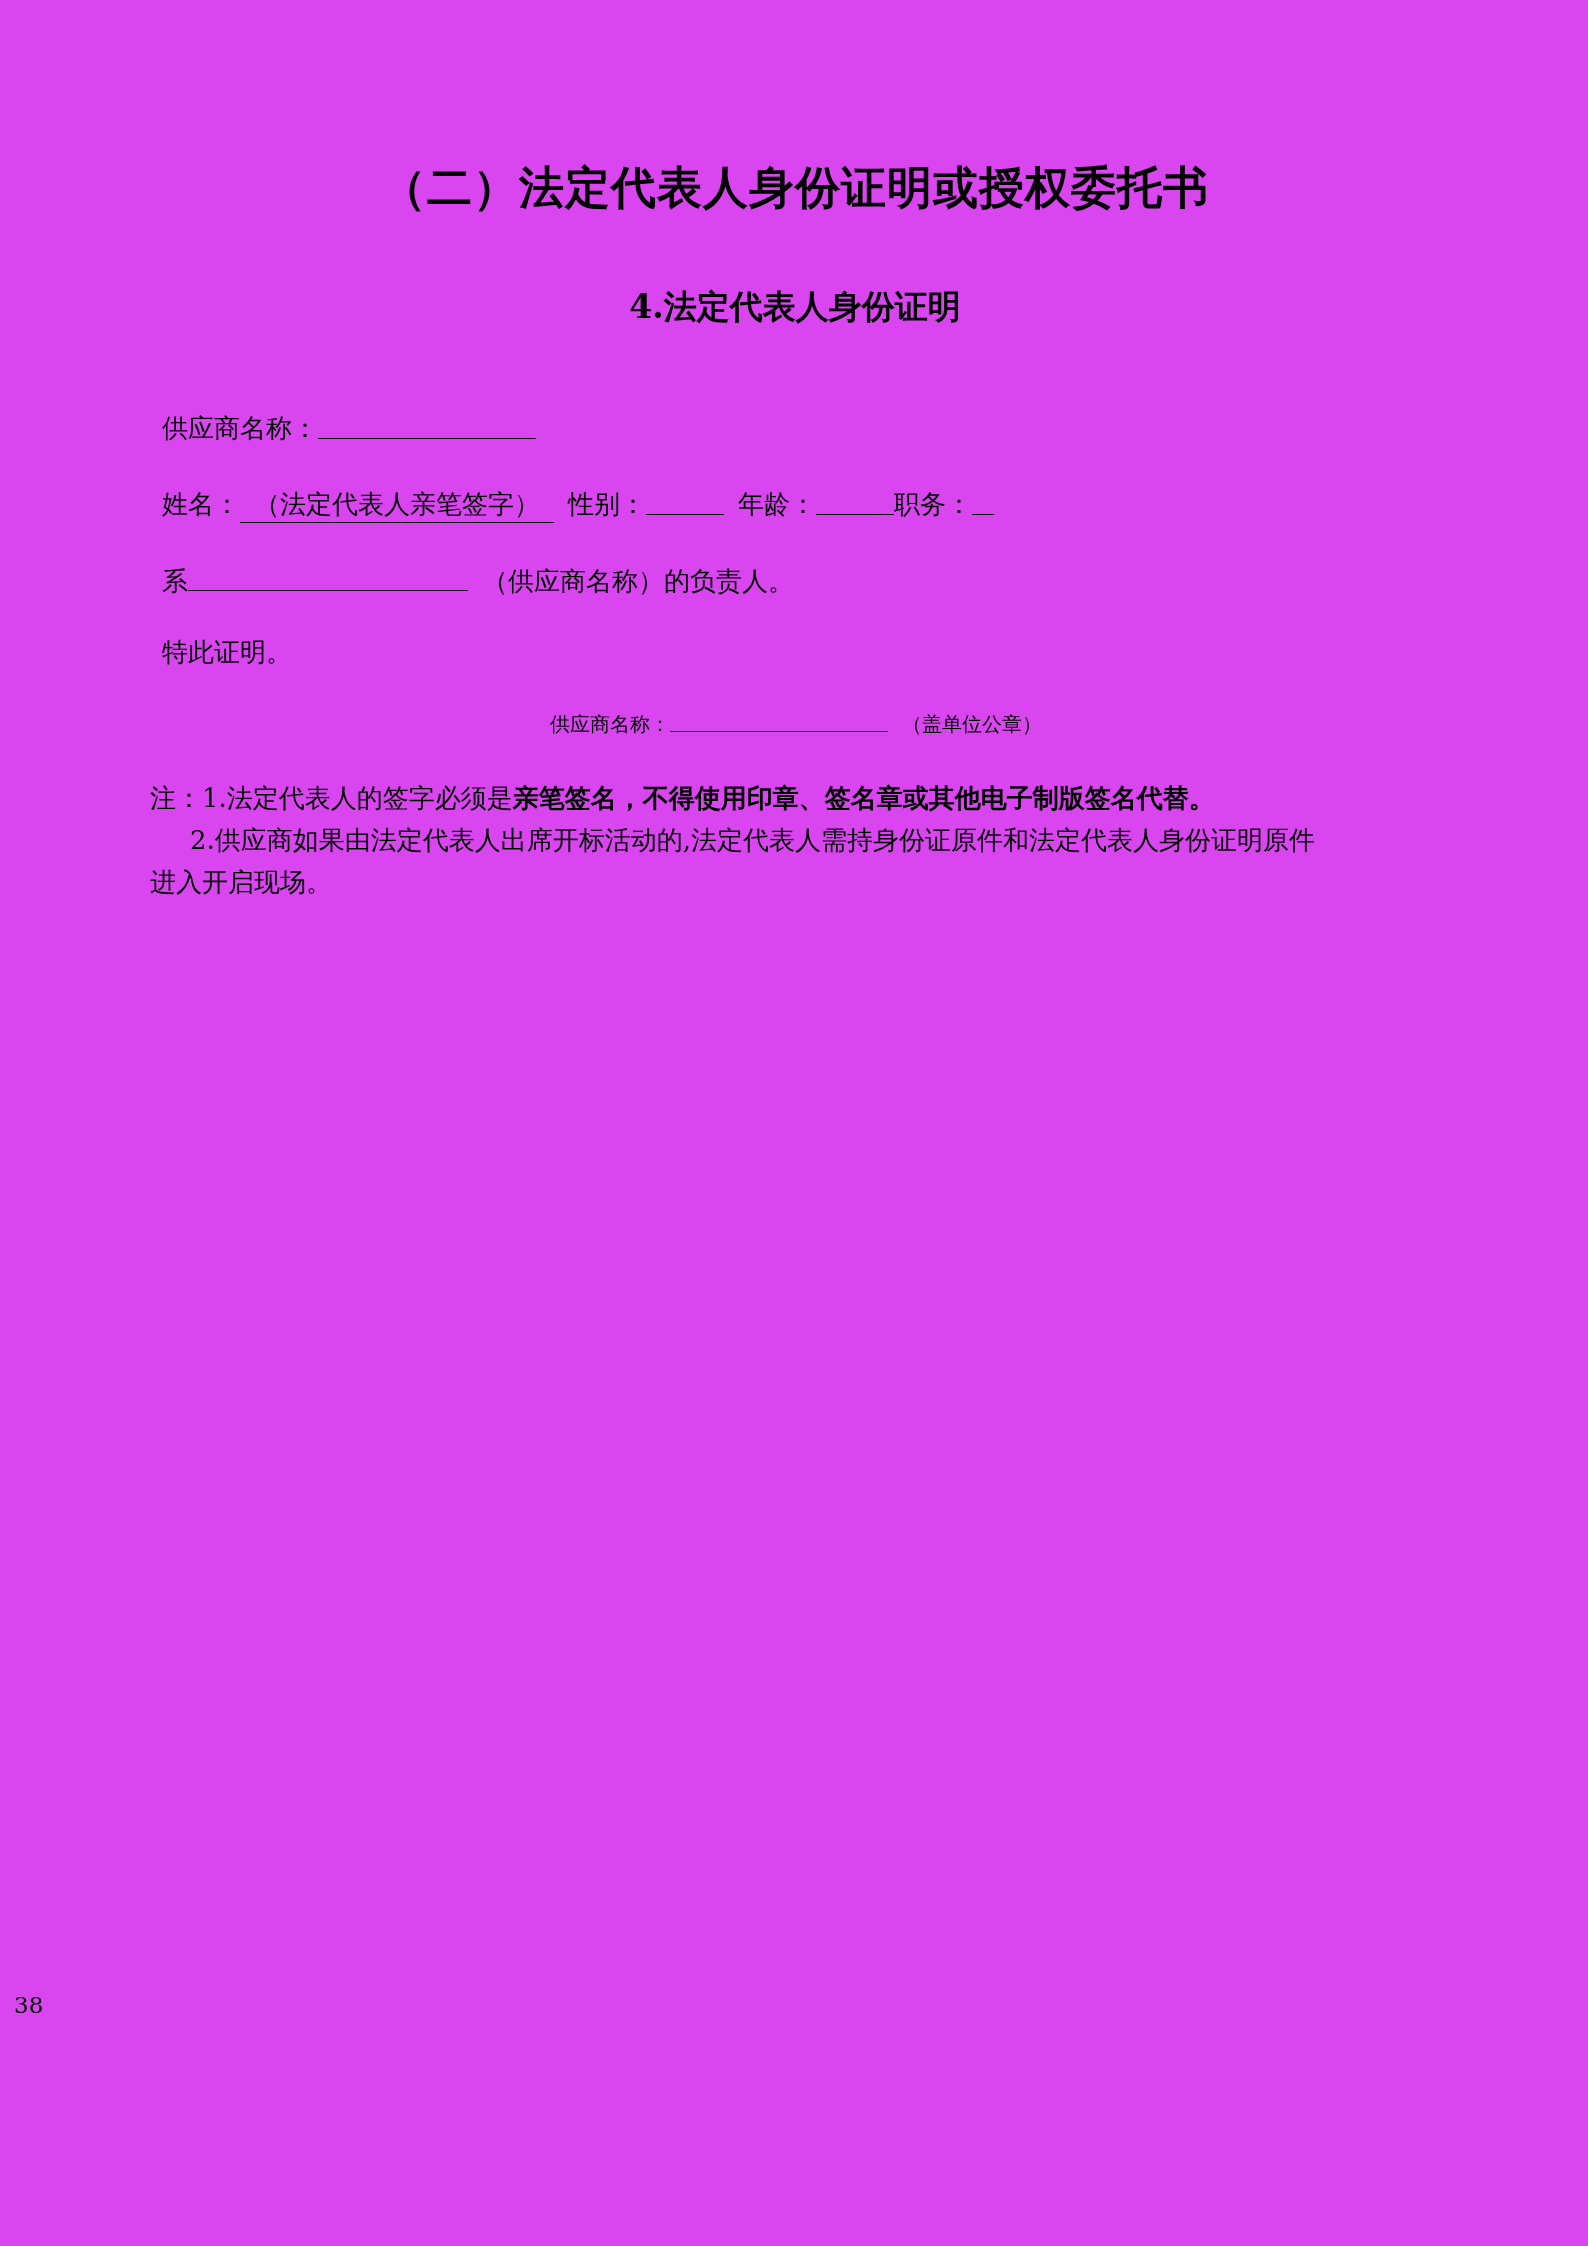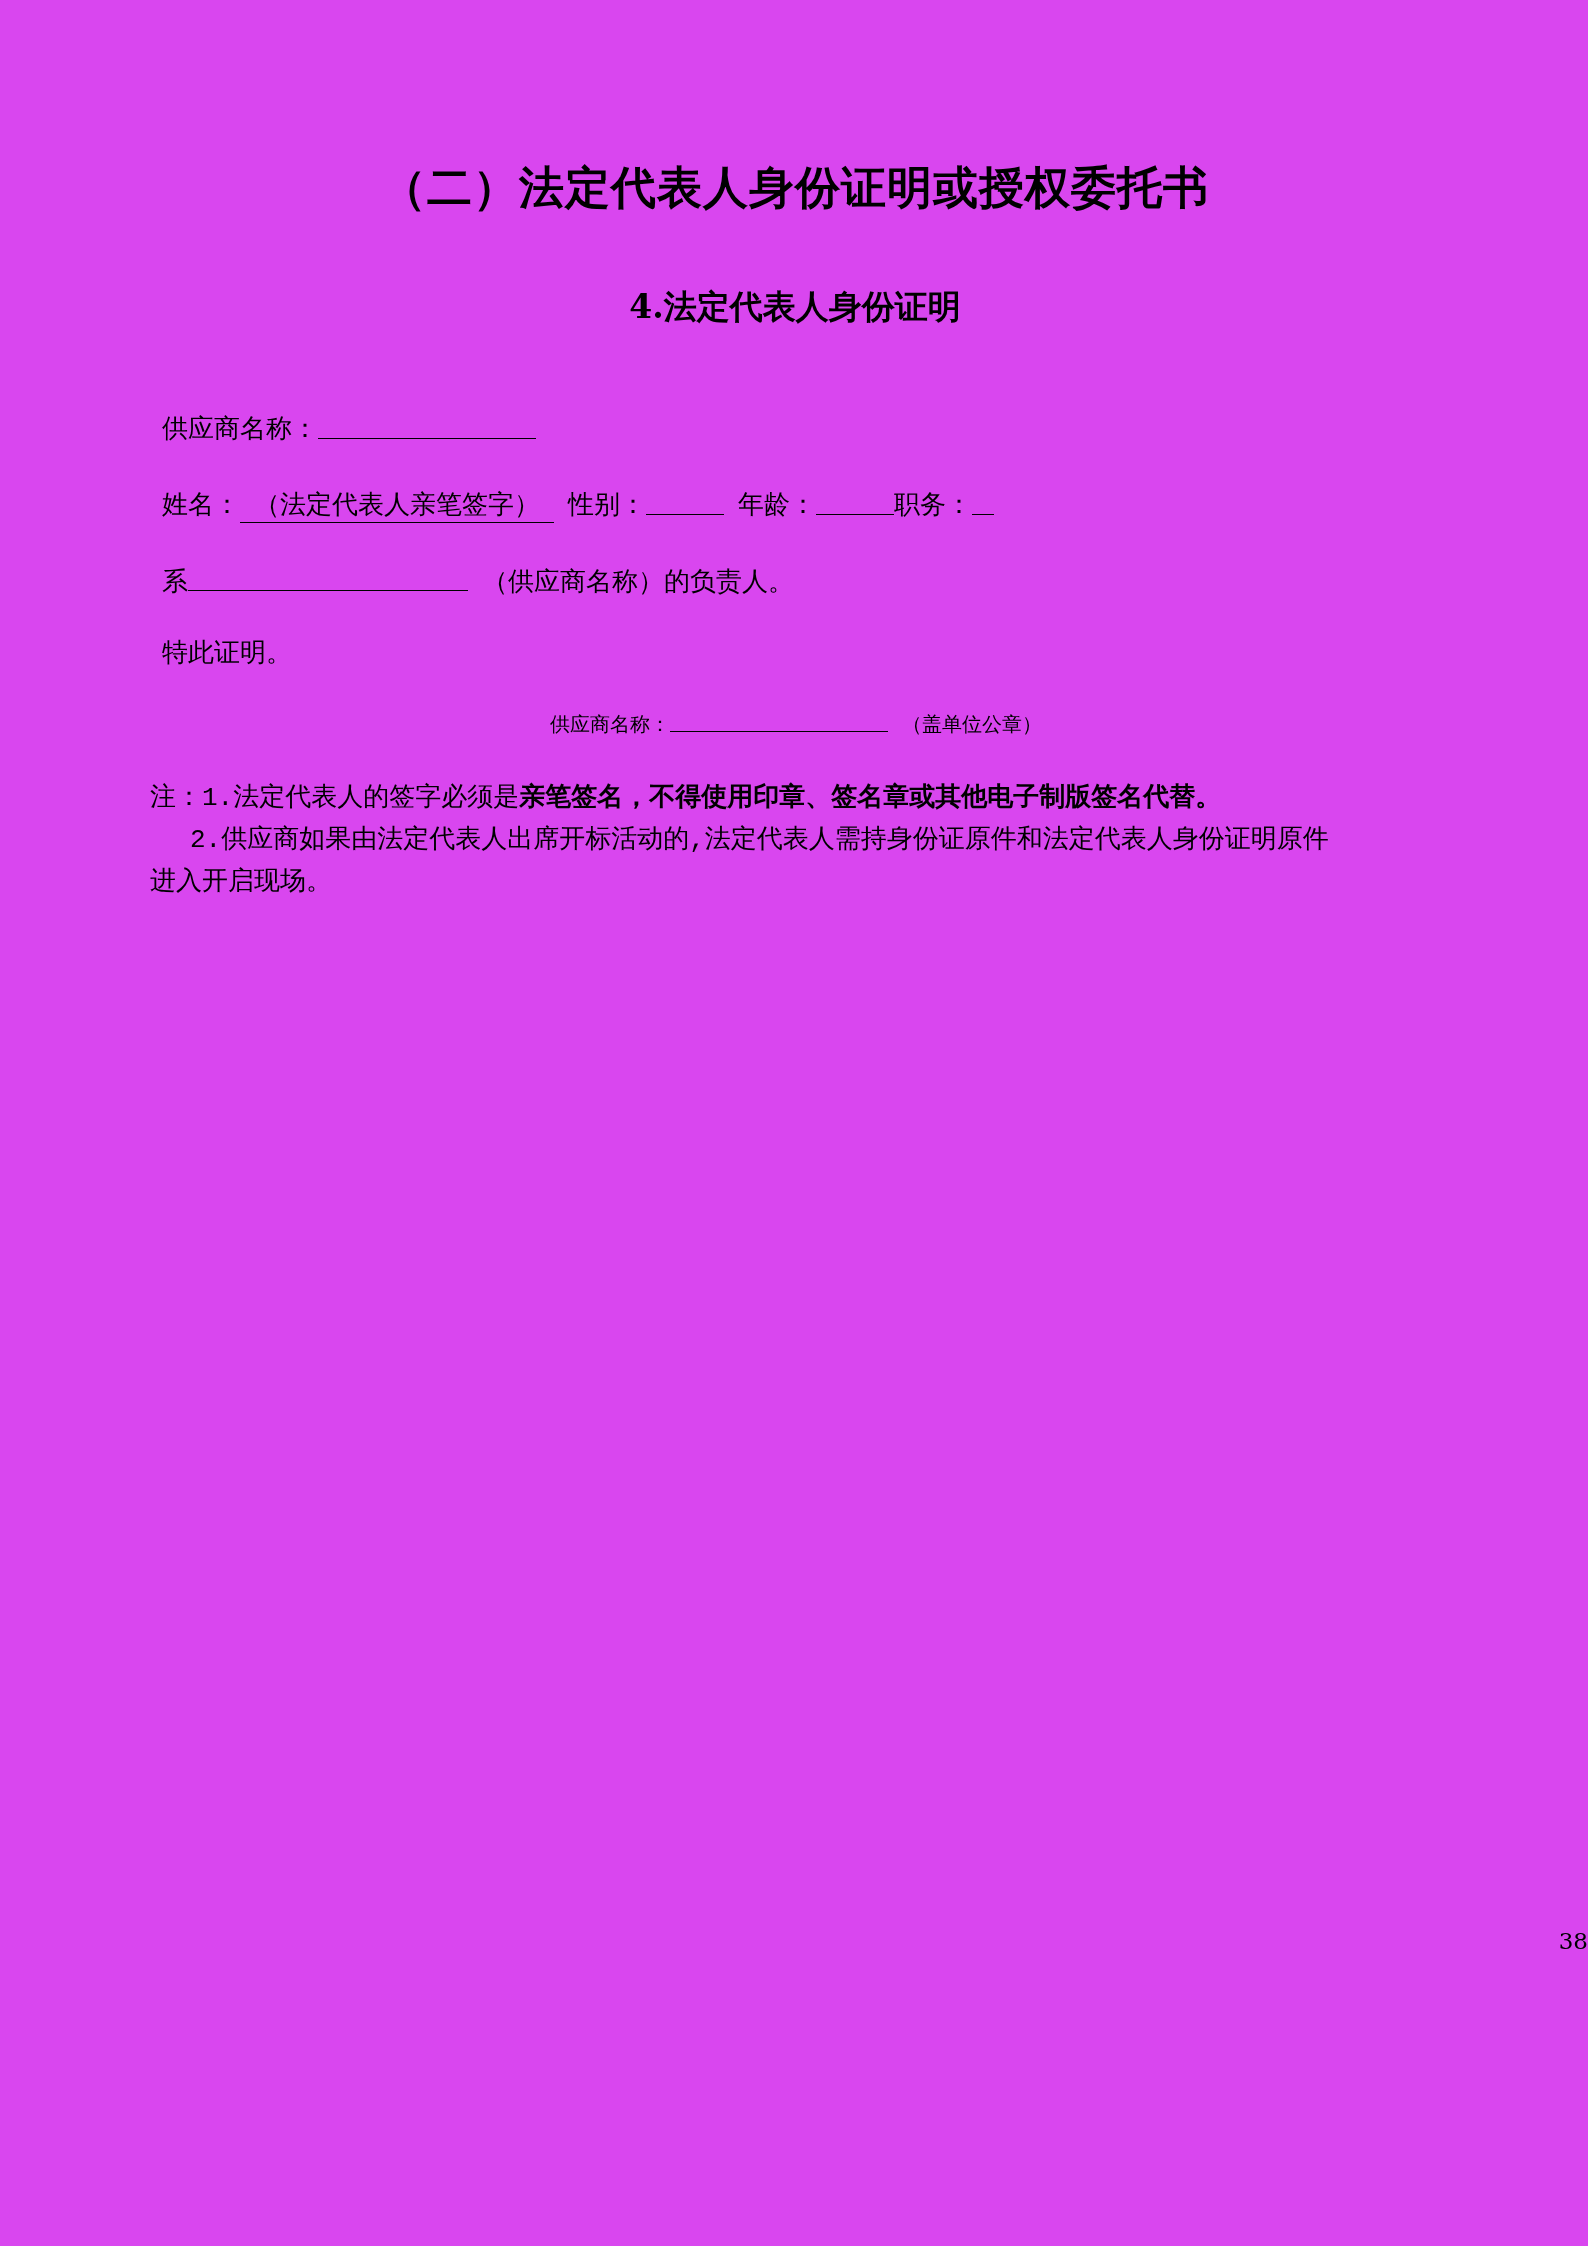--- a/index.html
+++ b/index.html
@@ -94,34 +94,34 @@
   .date-line {
     margin: 0;
     padding-left: 152px;
     white-space: nowrap;
   }
 
   
   .notes {
     font-size: 26px;
     line-height: 1.62;
-    font-family: Liberation Mono, monospace;
   }
   .note-line { margin: 0; }
   .note-indent { padding-left: 40px; }
   .bold { font-weight: bold; }
 
   
   .page-number {
     position: absolute;
     left: 0;
     right: 0;
-    top: 1928px;
-    text-align: right;
+    top: 1992px;
+    text-align: left;
     font-size: 23px;
+    padding-left: 14px;
   }
 </style>
 </head>
 <body>
 
 <div class="page">
   <div class="content">
 
     <div class="doc-title">（二）法定代表人身份证明或授权委托书</div>
 

